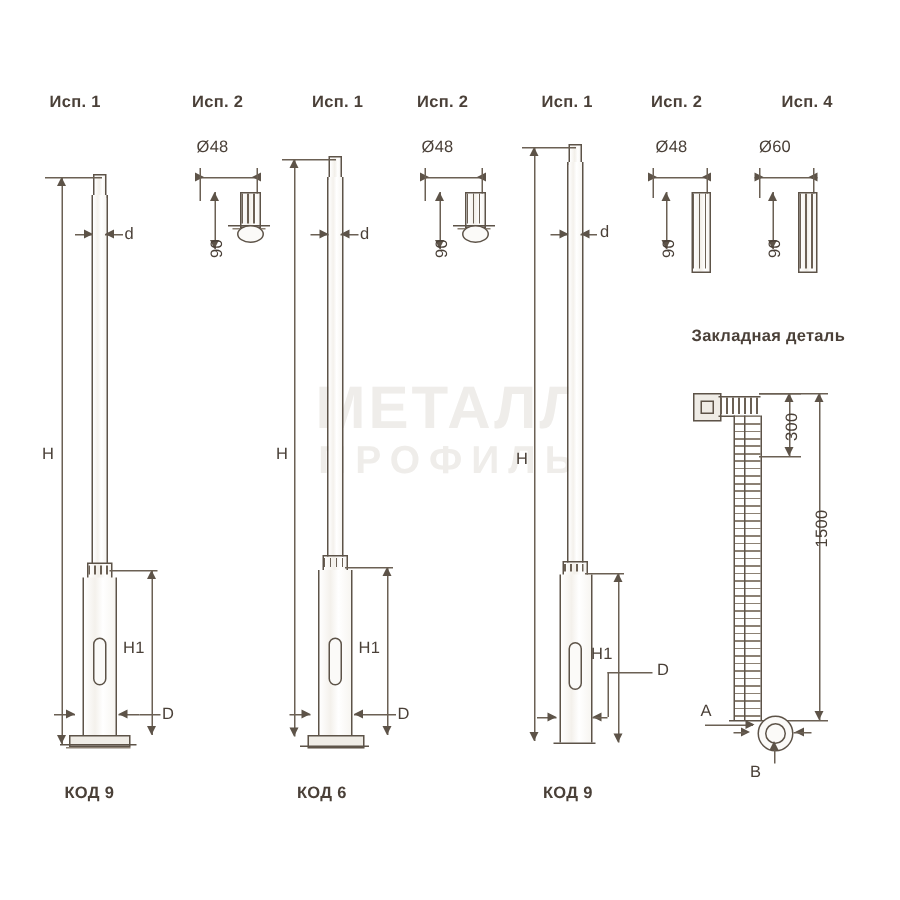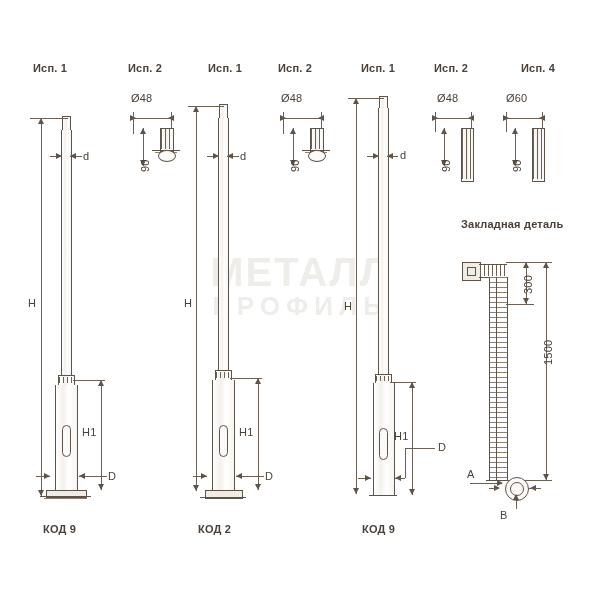--- a/index.html
+++ b/index.html
@@ -226,21 +226,21 @@
   <div class="hatch" style="left:311px; top:129px; width:10px; height:20px;"></div>
   <div class="ln h" style="left:302px; top:150px; width:28px;"></div>
   <div class="ln h light" style="left:305px; top:152px; width:22px;"></div>
   <div class="circle" style="left:308px; top:150px; width:16px; height:10px;"></div>
 
   <div class="ln v dim" style="left:293px; top:128px; height:38px;"></div>
   <div class="arrowU" style="left:290px; top:128px;"></div>
   <div class="arrowD" style="left:290px; top:160px;"></div>
   <div class="lbl vert" style="left:289px; top:172px;">90</div>
 
-  <div class="lbl bold" style="left:198px; top:523px;">КОД 2</div>
+  <div class="lbl bold" style="left:198px; top:523px;">КОД 6</div>
 
   <div class="lbl bold" style="left:361px; top:62px;">Исп. 1</div>
   <div class="lbl bold" style="left:434px; top:62px;">Исп. 2</div>
   <div class="lbl bold" style="left:521px; top:62px;">Исп. 4</div>
 
   <div class="tube" style="left:379px; top:96px; width:7px; height:12px;"></div>
   <div class="pole" style="left:378px; top:108px; width:9px; height:268px;"></div>
   <div class="tube" style="left:375px; top:374px; width:15px; height:9px;"></div>
   <div class="hatch" style="left:376px; top:376px; width:13px; height:5px;"></div>
   <div class="pole" style="left:373px; top:383px; width:20px; height:112px;"></div>

